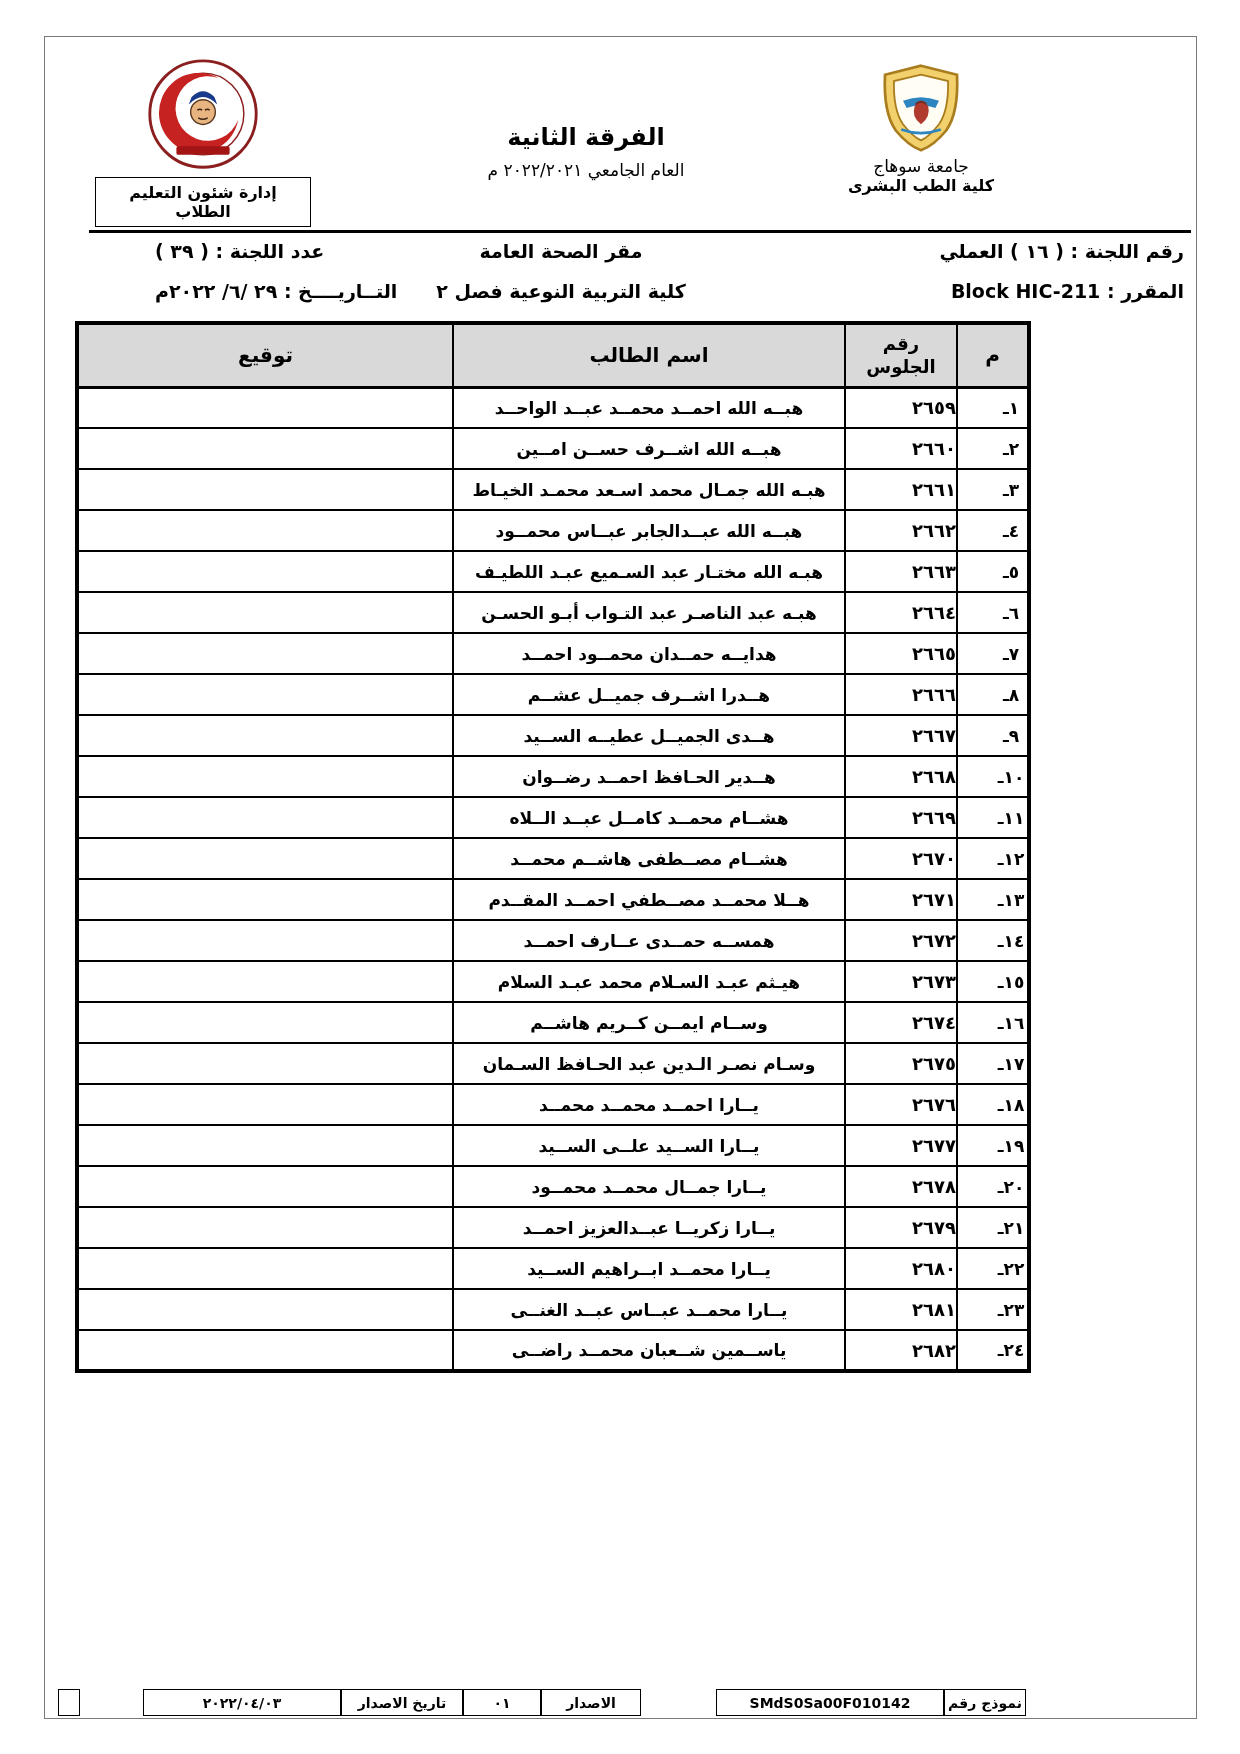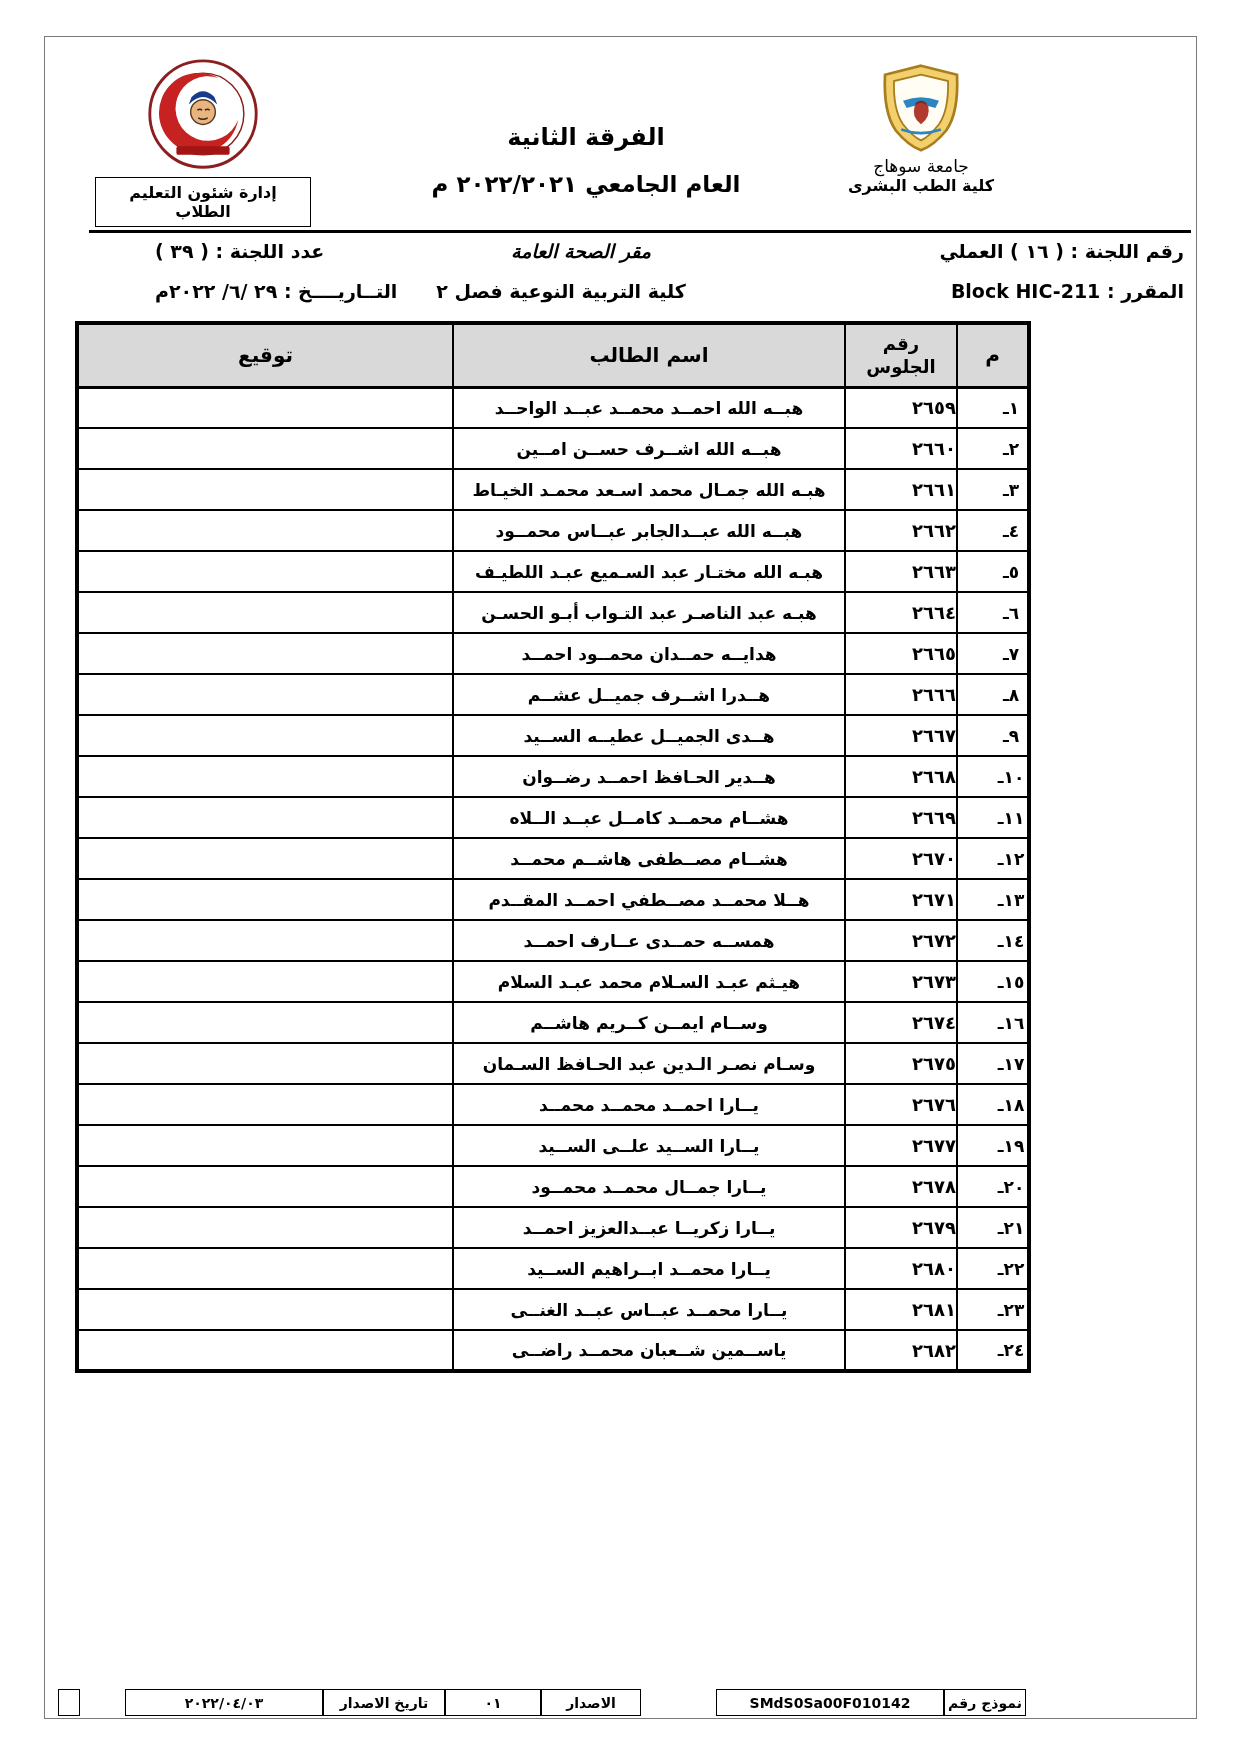--- a/index.html
+++ b/index.html
@@ -7,30 +7,30 @@
   body { font-family:"DejaVu Sans", sans-serif; color:#000; direction:rtl; position:relative; overflow:hidden; }
 
   .frame { position:absolute; left:44px; top:36px; width:1153px; height:1683px; border:1px solid #7a7a7a; background:#fff; }
 
   
   .uni-block { position:absolute; top:26px; left:776px; width:200px; text-align:center; }
   .uni-name { font-size:17px; font-weight:normal; margin-top:3px; }
   .uni-fac  { font-size:16px; font-weight:bold; }
   .center-block { position:absolute; top:86px; left:341px; width:400px; text-align:center; }
   .grade { font-size:24px; font-weight:bold; }
-  .year  { font-size:23px; font-weight:bold; margin-top:20px; }
+  .year  { font-size:17px; font-weight:normal; margin-top:9px; }
   .left-block { position:absolute; top:20px; left:50px; width:216px; text-align:center; }
   .admin-box { margin-top:6px; border:1px solid #000; padding:5px 6px; font-size:16px; font-weight:bold; background:#fff; }
 
   .rule { position:absolute; top:193px; left:44px; width:1102px; height:3px; background:#000; }
 
   
   .info { font-size:19px; font-weight:bold; }
   .i-r1-right  { position:absolute; top:203px; right:12px; }
-  .i-r1-center { position:absolute; top:203px; left:386px; width:300px; text-align:center;font-style:italic; }
+  .i-r1-center { position:absolute; top:203px; left:366px; width:300px; text-align:center; }
   .i-r1-left   { position:absolute; top:203px; left:110px; }
   .i-r2-right  { position:absolute; top:243px; right:12px; }
   .i-r2-center { position:absolute; top:243px; left:366px; width:300px; text-align:center; }
   .i-r2-left   { position:absolute; top:243px; left:110px; }
 
   
   .main-table { position:absolute; top:284px; left:30px; width:956px; border-collapse:collapse; border:4px solid #000; background:#fff; }
   .main-table th, .main-table td { border:2px solid #000; text-align:center; vertical-align:middle; }
   .main-table thead th { background:#d9d9d9; font-weight:bold; height:64px; border-bottom:3px solid #000; }
   th.col-no   { font-size:20px; }
@@ -266,20 +266,20 @@
           <td class="col-sign"></td>
         </tr>
       </tbody>
   </table>
 
   <div class="footer">
     <div class="fcell" style="width:82px">نموذج رقم</div>
     <div class="fcell ltr" style="width:228px">SMdS0Sa00F010142</div>
     <div class="fspacer" style="width:75px"></div>
     <div class="fcell" style="width:100px">الاصدار</div>
-    <div class="fcell" style="width:96px">٠١</div>
+    <div class="fcell" style="width:78px">٠١</div>
     <div class="fcell" style="width:122px">تاريخ الاصدار</div>
     <div class="fcell" style="width:198px">٢٠٢٢/٠٤/٠٣</div>
     <div class="fspacer" style="flex:1"></div>
     <div class="fcell tiny-box" style="width:22px"></div>
   </div>
 
 </div>
 
 </body></html>

